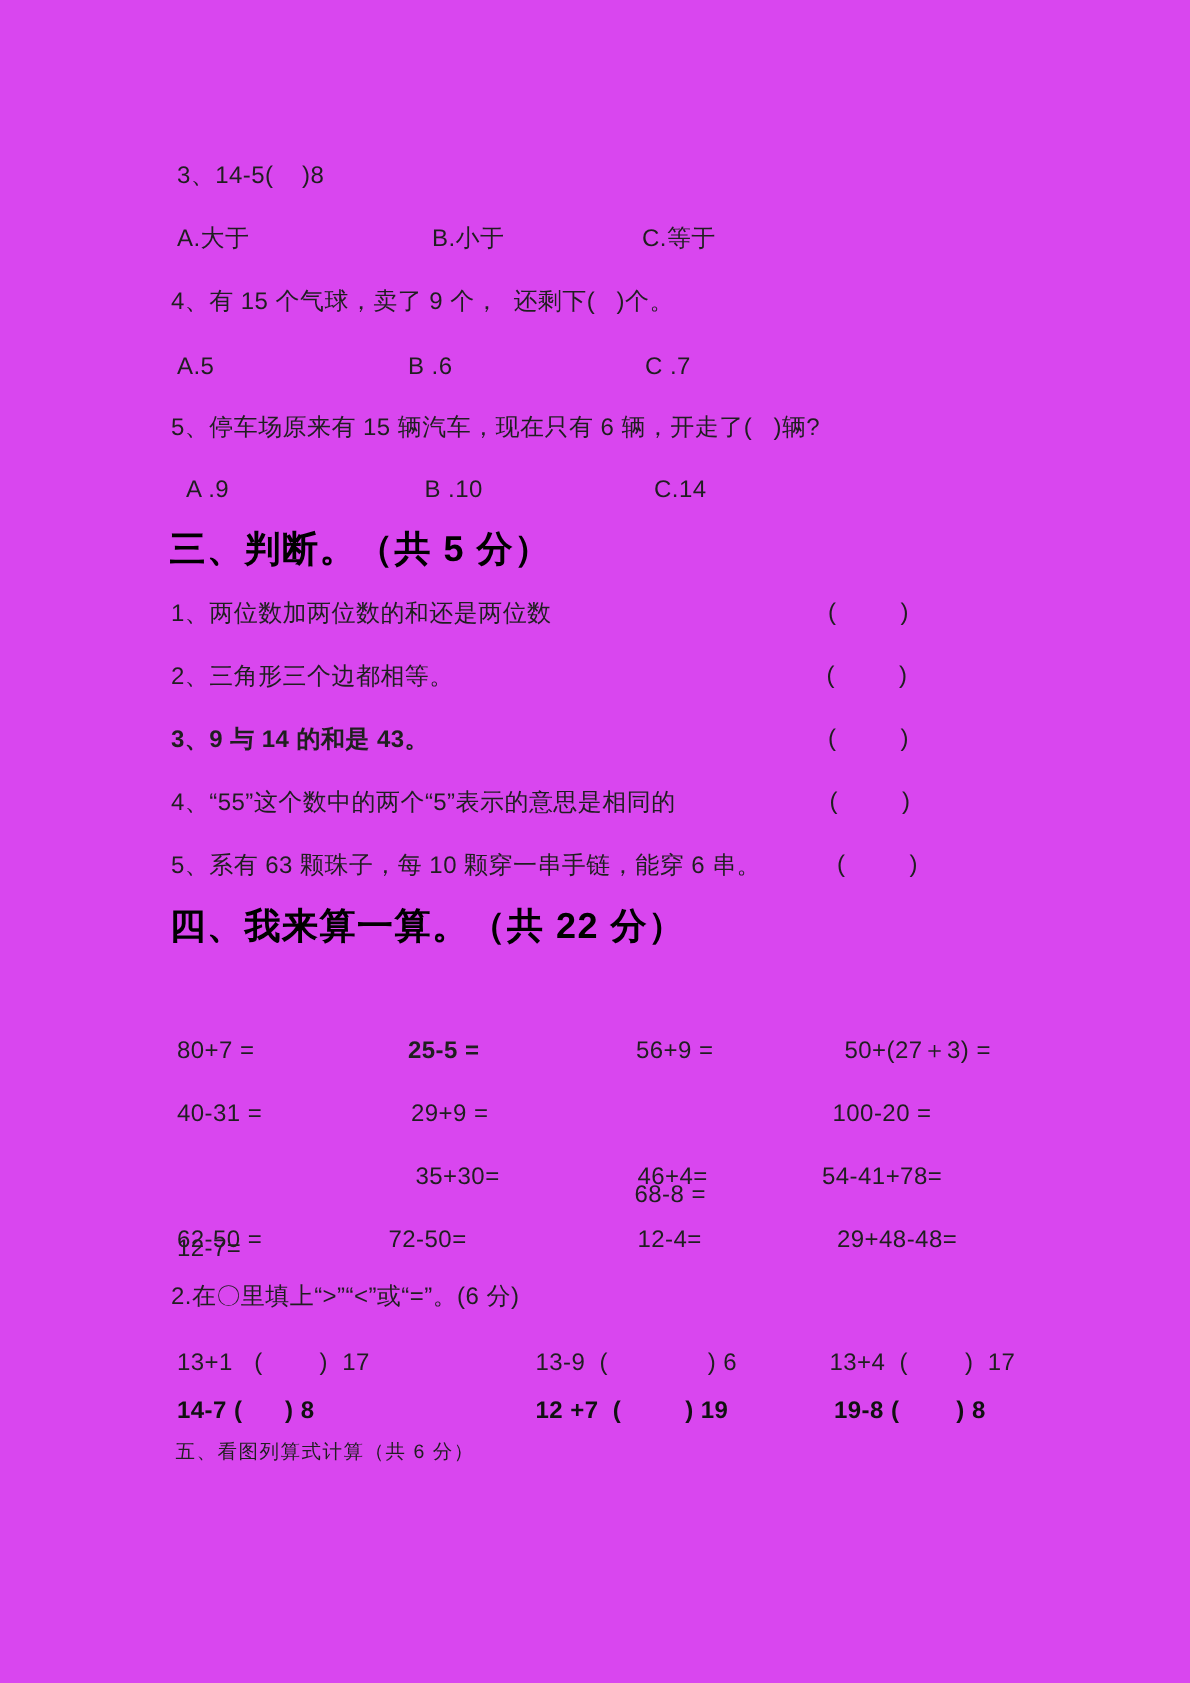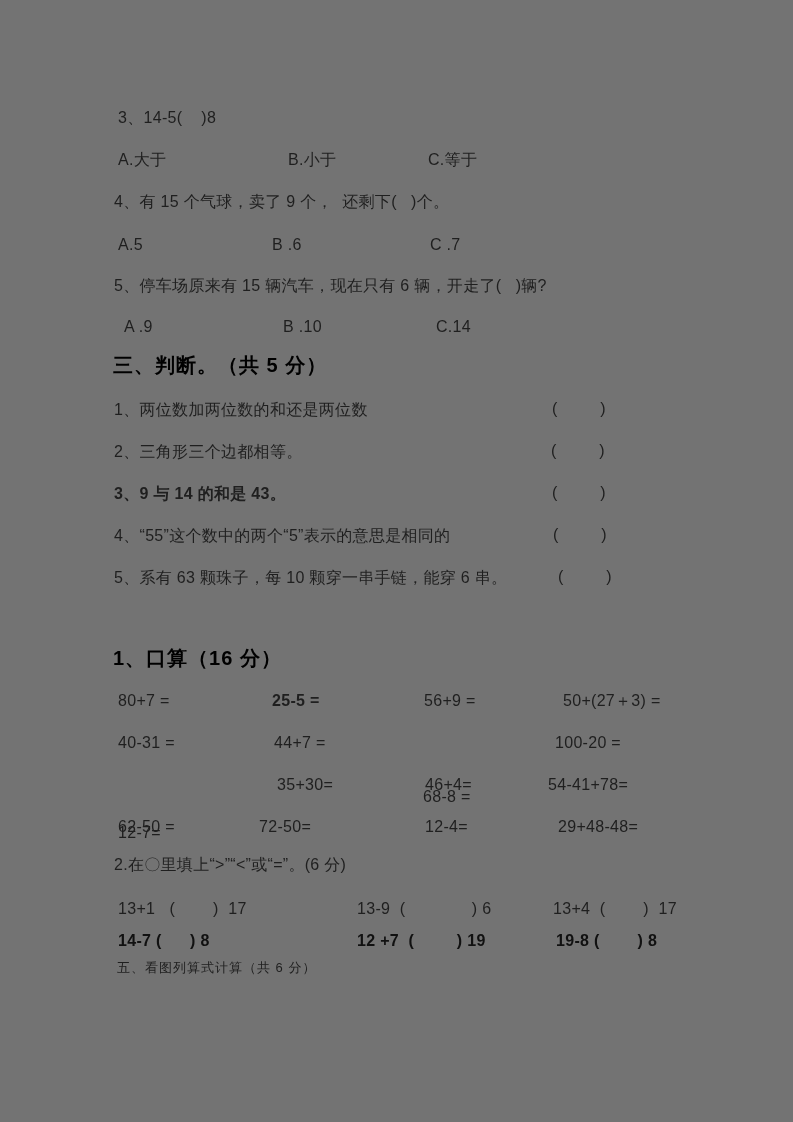--- a/index.html
+++ b/index.html
@@ -1,35 +1,35 @@
 <!DOCTYPE html>
 <html><head>
 <meta charset="utf-8">
 <style>
   html, body { margin: 0; padding: 0; background: #e8e8e8; }
   .page {
     position: relative;
     width: 793px;
     height: 1122px;
     margin: 0 auto;
-    background: #737373;
+    background: #d946ef;
     font-family: "Liberation Sans", "DejaVu Sans", sans-serif;
     color: #1f1f1f;
     overflow: hidden;
   }
   .line {
     position: absolute;
     white-space: pre;
     font-size: 16px;
     line-height: 1.1;
     letter-spacing: 0.3px;
   }
   .heading {
     font-weight: bold;
-    font-size: 20px;
+    font-size: 24px;
     color: #000000;
     letter-spacing: 1px;
   }
   .subheading {
     font-size: 13px;
     letter-spacing: 1px;
   }
   .bold { font-weight: bold; color: #111111; }
   .cell { position: absolute; white-space: pre; }
   .blank { position: absolute; white-space: pre; }
@@ -76,30 +76,30 @@
   </div>
   <div>
     <span class="line" style="left:114px; top:527px;">4、“55”这个数中的两个“5”表示的意思是相同的</span>
     <span class="line blank" style="left:553px; top:526px;">(         )</span>
   </div>
   <div>
     <span class="line" style="left:114px; top:569px;">5、系有 63 颗珠子，每 10 颗穿一串手链，能穿 6 串。</span>
     <span class="line blank" style="left:558px; top:568px;">(         )</span>
   </div>
 
-  <div class="line heading" style="left:113px; top:647px;">1、口算（16 分）</div>
+  <div class="line heading" style="left:113px; top:605px;">四、我来算一算。（共 22 分）</div>
 
   <div>
     <span class="cell line" style="left:118px; top:692px;">80+7 =</span>
     <span class="cell line" style="left:272px; top:692px;font-weight:bold;">25-5 =</span>
     <span class="cell line" style="left:424px; top:692px;">56+9 =</span>
     <span class="cell line" style="left:563px; top:692px;">50+(27＋3) =</span>
 
     <span class="cell line" style="left:118px; top:734px;">40-31 =</span>
-    <span class="cell line" style="left:274px; top:734px;">44+7 =</span>
+    <span class="cell line" style="left:274px; top:734px;">29+9 =</span>
     <span class="cell line" style="left:423px; top:740px;margin-top:48px;">68-8 =</span>
     <span class="cell line" style="left:555px; top:734px;">100-20 =</span>
 
     <span class="cell line" style="left:118px; top:776px;margin-top:48px;">12-7=</span>
     <span class="cell line" style="left:277px; top:776px;">35+30=</span>
     <span class="cell line" style="left:425px; top:776px;">46+4=</span>
     <span class="cell line" style="left:548px; top:776px;">54-41+78=</span>
 
     <span class="cell line" style="left:118px; top:818px;">62-50 =</span>
     <span class="cell line" style="left:259px; top:818px;">72-50=</span>

